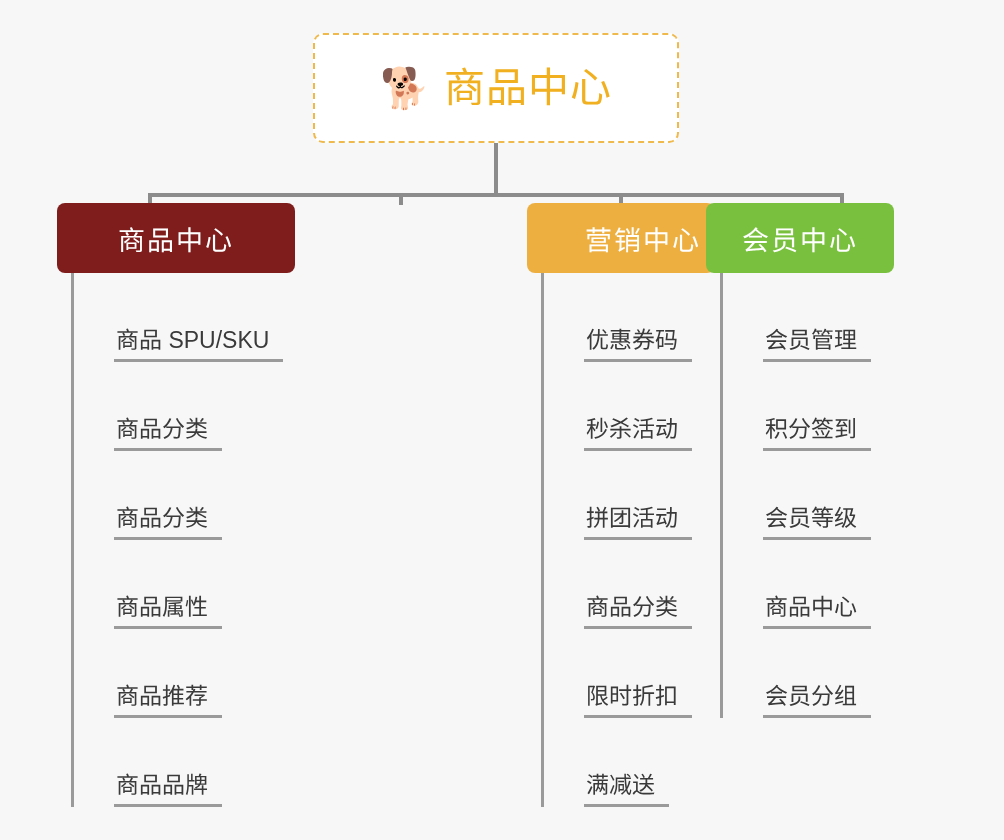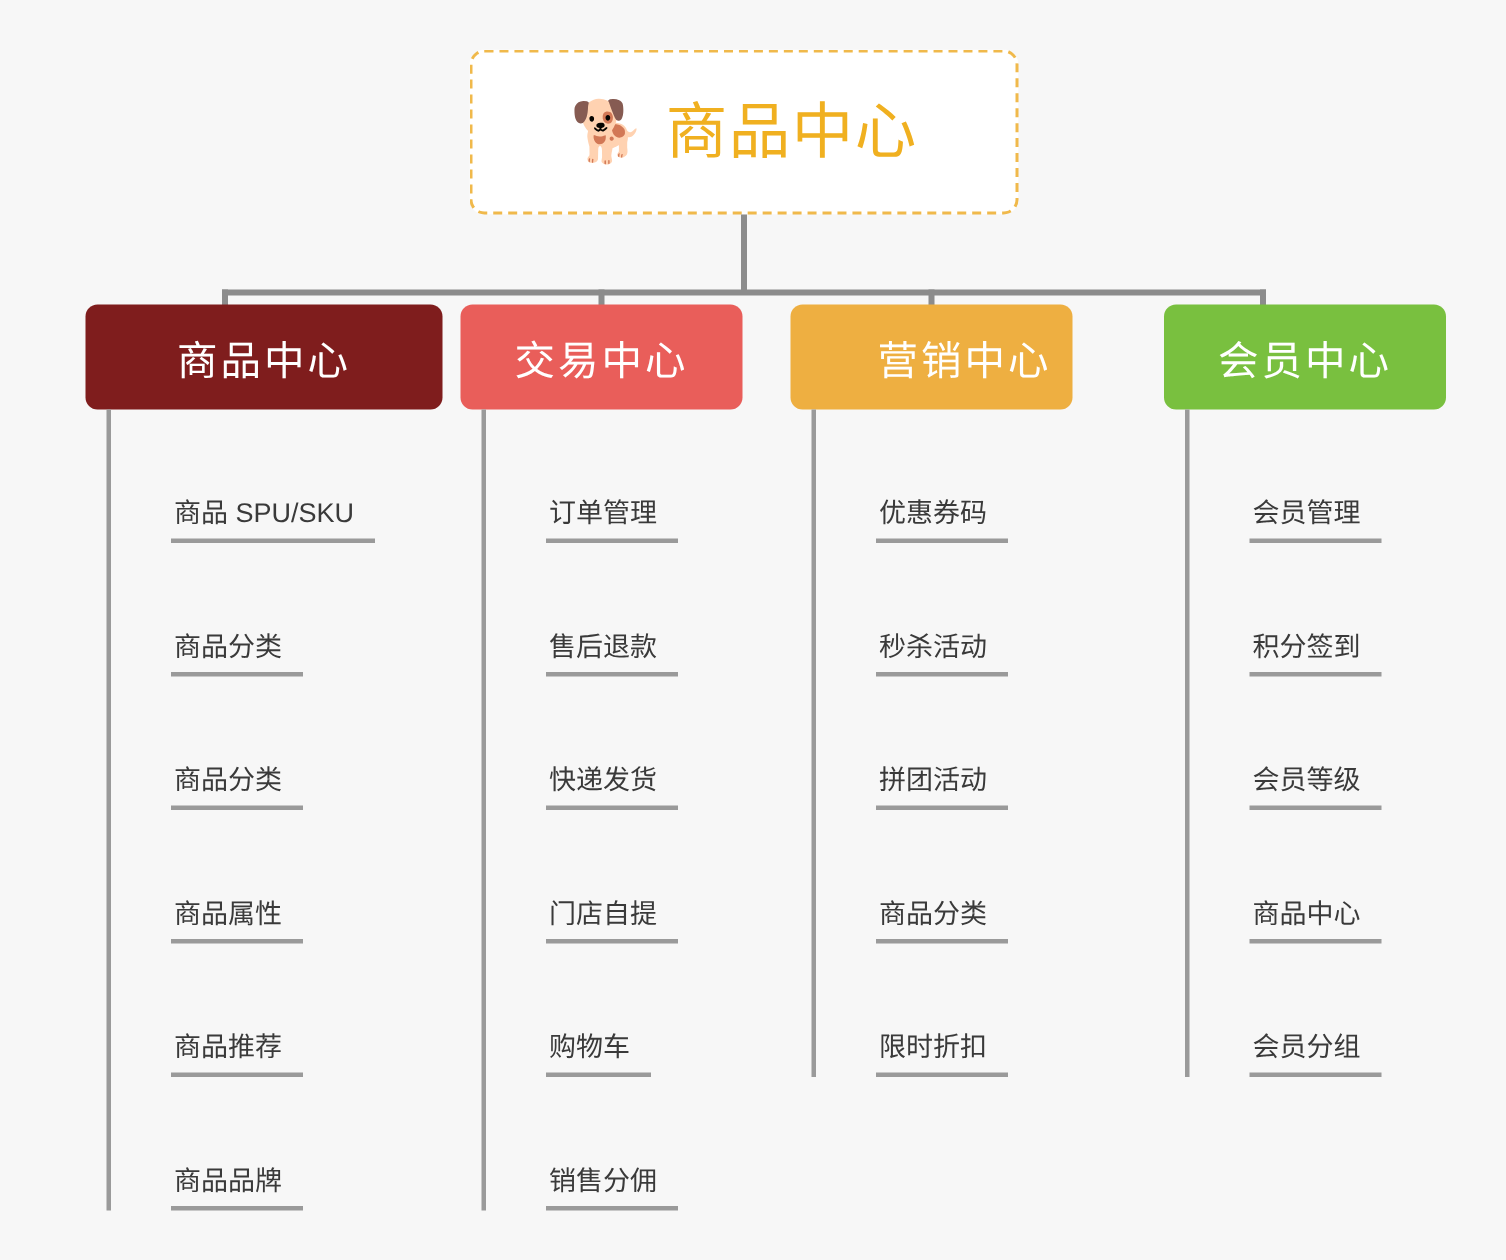--- a/index.html
+++ b/index.html
@@ -83,35 +83,35 @@
   }
 
   .leaf-item {
     height: 89px;
     position: relative;
     display: flex;
     align-items: flex-end;
     padding-left: 40px;
   }
   .leaf-label {
-    font-size: 18px;
+    font-size: 23px;
     color: #3a3a3a;
     line-height: 1.1;
     white-space: nowrap;
     padding-bottom: 6px;
     border-bottom: 3px solid #9a9a9a;
     padding-right: 14px;
     padding-left: 2px;
   }
 
   
   .col-0 { left: 57px; width: 238px; }
   .col-1 { left: 307px; width: 188px; }
   .col-2 { left: 527px; width: 188px; }
-  .col-3 { left: 776px; width: 188px; }
+  .col-3 { left: 706px; width: 188px; }
 </style>
 </head>
 <body>
 
 <div id="diagram">
 
   <div class="root-node">
     <span class="root-emoji">🐕</span>
     <span class="root-title">商品中心</span>
   </div>
@@ -144,45 +144,20 @@
       </div>
       <div class="leaf-item">
         <span class="leaf-label">商品推荐</span>
       </div>
       <div class="leaf-item">
         <span class="leaf-label">商品品牌</span>
       </div>
     </div>
   </div>
 
-  <div class="column col-1">
-    <div class="cat-header" style="background:#e95e5a;">
-      <span>交易中心</span>
-    </div>
-    <div class="leaf-list">
-      <div class="leaf-item">
-        <span class="leaf-label">订单管理</span>
-      </div>
-      <div class="leaf-item">
-        <span class="leaf-label">售后退款</span>
-      </div>
-      <div class="leaf-item">
-        <span class="leaf-label">快递发货</span>
-      </div>
-      <div class="leaf-item">
-        <span class="leaf-label">门店自提</span>
-      </div>
-      <div class="leaf-item">
-        <span class="leaf-label">购物车</span>
-      </div>
-      <div class="leaf-item">
-        <span class="leaf-label">销售分佣</span>
-      </div>
-    </div>
-  </div>
 
   <div class="column col-2">
     <div class="cat-header" style="background:#eeaf41;padding-left:44px;">
       <span>营销中心</span>
     </div>
     <div class="leaf-list">
       <div class="leaf-item">
         <span class="leaf-label">优惠券码</span>
       </div>
       <div class="leaf-item">
@@ -190,20 +165,23 @@
       </div>
       <div class="leaf-item">
         <span class="leaf-label">拼团活动</span>
       </div>
       <div class="leaf-item">
         <span class="leaf-label">商品分类</span>
       </div>
       <div class="leaf-item">
         <span class="leaf-label">限时折扣</span>
       </div>
+      <div class="leaf-item">
+        <span class="leaf-label">满减送</span>
+      </div>
     </div>
   </div>
 
   <div class="column col-3">
     <div class="cat-header" style="background:#79c03f;">
       <span>会员中心</span>
     </div>
     <div class="leaf-list">
       <div class="leaf-item">
         <span class="leaf-label">会员管理</span>

